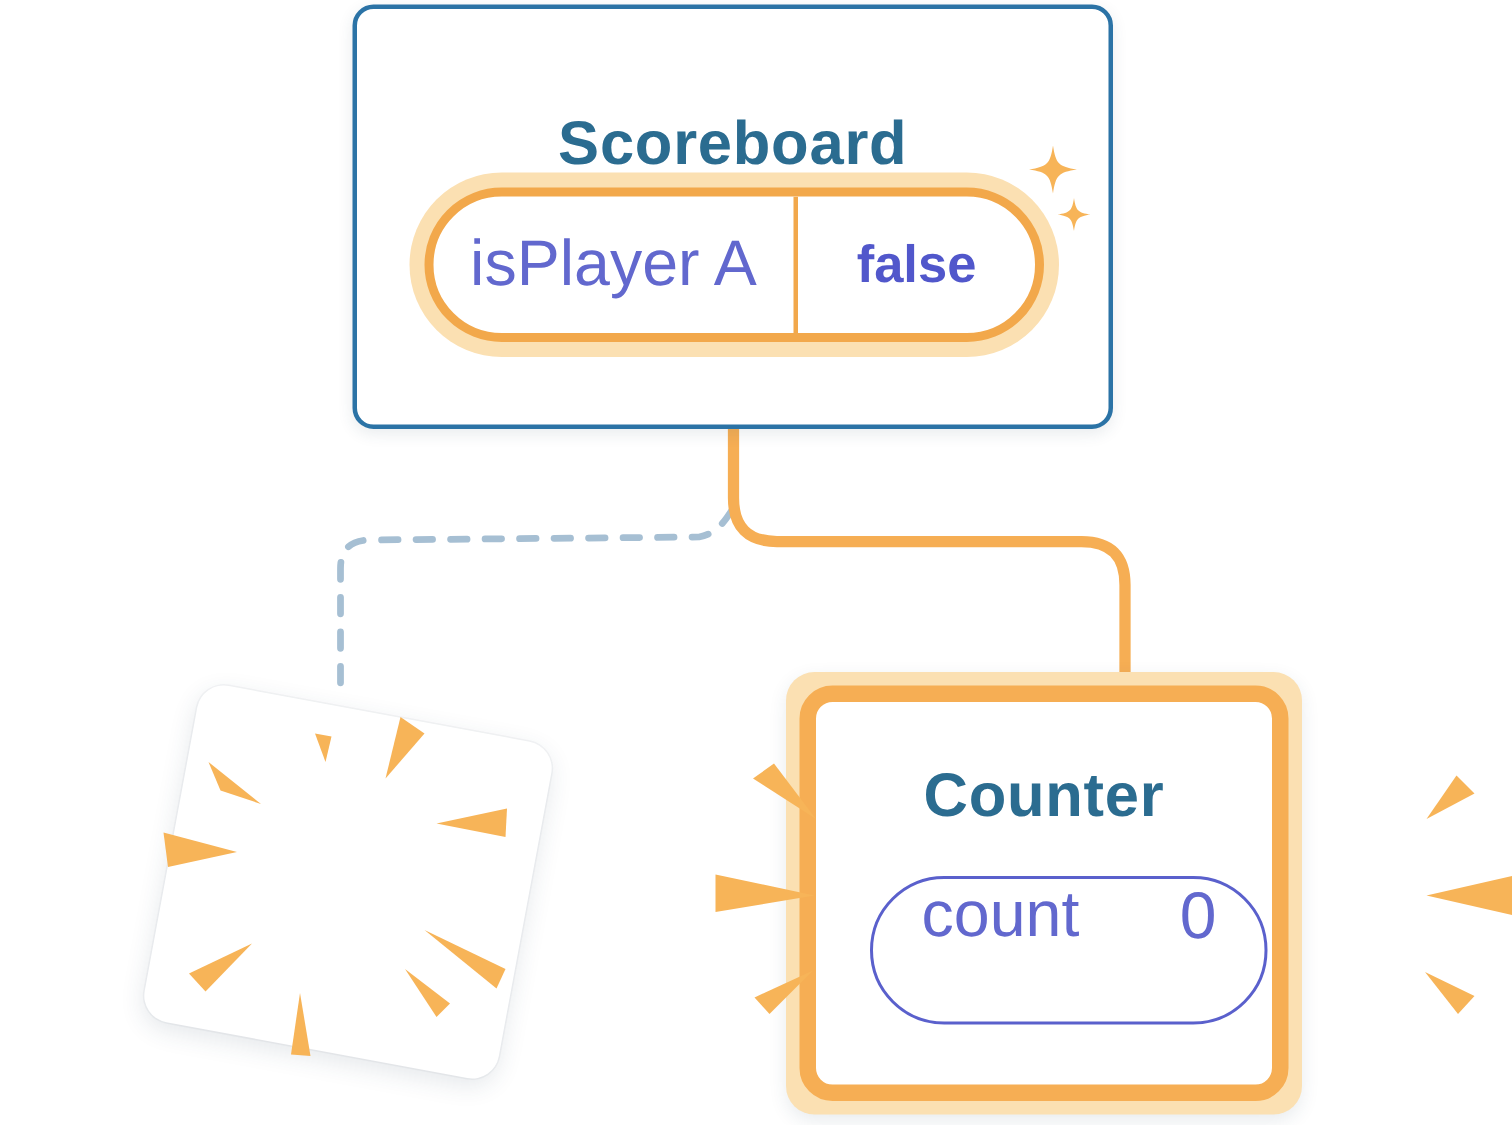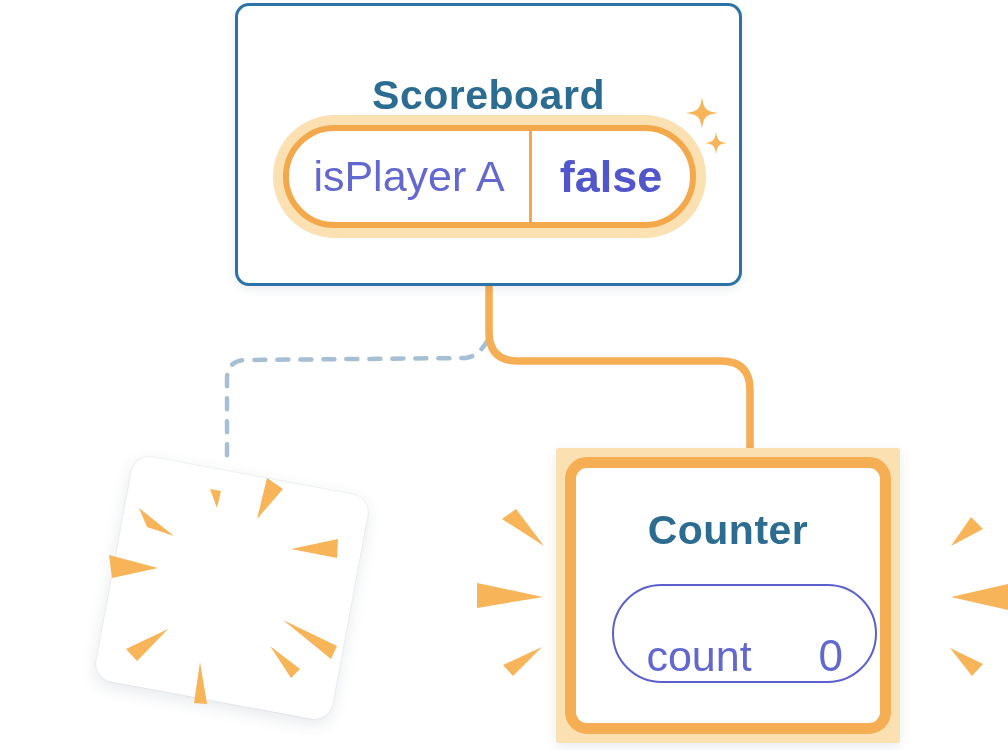--- a/index.html
+++ b/index.html
@@ -77,38 +77,38 @@
     justify-content: center;
   }
   .orange-pill .pill-label {
     flex: 0 0 240px;
     font-size: 43px;
     color: var(--state-purple);
   }
   .orange-divider { width: 3px; background: var(--pill-orange); }
   .orange-pill .pill-value {
     flex: 1;
-    font-size: 45px;
+    font-size: 35px;
     font-weight: 700;
     color: var(--state-purple-bold);
   }
 
   .destroyed {
     left: 112px; top: 474px;
     width: 240px; height: 228px;
     border-radius: 18px;
     transform: rotate(10.5deg);
     box-shadow: 0 0 0 1px rgba(60, 80, 100, 0.05), 0 5px 16px rgba(42, 64, 87, 0.12);
   }
 
   .counter {
-    left: 556px; top: 448px;
+    left: 524px; top: 448px;
     width: 344px; height: 295px;
     background: var(--pill-orange-light);
-    border-radius: 3px;
+    border-radius: 19px;
     padding: 9px;
     box-shadow: 0 4px 12px rgba(42, 64, 87, 0.10);
   }
   .counter-ring {
     position: relative;
     width: 100%; height: 100%;
     box-sizing: border-box;
     border: 11px solid var(--connector-orange);
     border-radius: 22px;
     background: var(--card-bg);
@@ -117,21 +117,21 @@
 
   .purple-pill {
     position: absolute;
     left: 36px; top: 116px;
     width: 265px; height: 99px;
     box-sizing: border-box;
     border: 2.5px solid var(--counter-pill-purple);
     border-radius: 60px;
     background: var(--card-bg);
     display: flex;
-    align-items: flex-end;
+    align-items: flex-start;
     overflow: hidden;
   }
   .purple-pill .pill-label {
     flex: 0 0 170px;
     font-size: 43px;
     color: var(--state-purple);
   }
   .purple-divider { width: 2.5px; background: var(--counter-pill-purple); }
   .purple-pill .pill-value {
     flex: 1;

